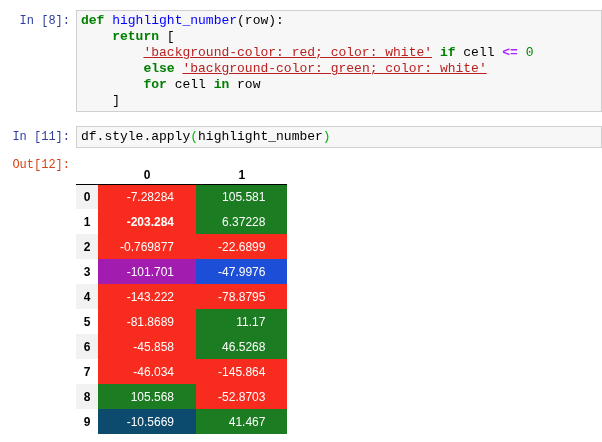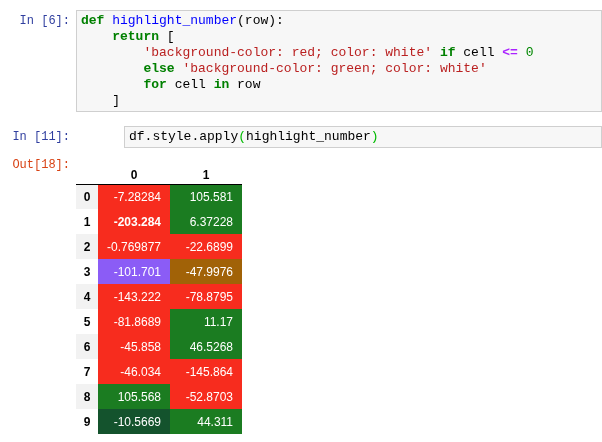--- a/index.html
+++ b/index.html
@@ -4,21 +4,21 @@
 <style>
   * { box-sizing: border-box; margin: 0; padding: 0; }
   html, body { background: #ffffff; }
   body {
     width: 602px; height: 442px;
     overflow: hidden;
     font-family: "Liberation Sans", sans-serif;
     padding-top: 10px;
   }
   .cell { display: flex; align-items: flex-start; margin-bottom: 14px; }
-  .cell.tight { margin-bottom: 6px; gap: 48px; }
+  .cell.tight { margin-bottom: 6px; }
 
   .prompt {
     width: 76px; min-width: 76px;
     text-align: right;
     padding: 3px 6px 0 0;
     font-family: "Liberation Mono", "DejaVu Sans Mono", monospace;
     font-size: 12px;
     line-height: 16px;
     white-space: nowrap;
   }
@@ -34,21 +34,21 @@
   .code {
     font-family: "Liberation Mono", "DejaVu Sans Mono", monospace;
     font-size: 13px;
     line-height: 16px;
     color: #000;
     white-space: pre;
   }
   .code-line { white-space: pre; }
   .tok-kw  { color: #008000; font-weight: bold; }
   .tok-fn  { color: #0000FF; }
-  .tok-str { color: #BA2121; }
+  .tok-str { color: #BA2121; text-decoration: underline; }
   .tok-op  { color: #AA22FF; font-weight: bold; }
   .tok-num { color: #008800; }
   .tok-br  { color: #00BB00; }
   .tok-txt { color: #000000; font-family: Liberation Mono, monospace; }
 
   .output-area { flex: 1; padding-top: 13px; }
 
   table.dataframe {
     border-collapse: collapse;
     font-family: "Liberation Sans", sans-serif;
@@ -65,47 +65,47 @@
     font-weight: bold; color: #000;
     text-align: center;
     width: 22px; min-width: 22px;
     padding: 0 4px;
   }
   table.dataframe tbody tr:nth-child(odd) th { background: #f2f2f2; }
   table.dataframe td {
     color: #fff;
     text-align: right;
     height: 25px;
-    padding: 0 9px;
+    padding: 0 22px;
     white-space: nowrap;
   }
   table.dataframe td.c0 { min-width: 64px; }
   table.dataframe td.c1 { min-width: 72px; }
 </style>
 </head>
 <body>
 
 <div class="page">
 
   <div class="cell">
-    <div class="prompt in">In [6]:</div>
+    <div class="prompt in">In [8]:</div>
     <div class="input-area">
       <div class="code"><div class="code-line"><span class="tok-kw">def</span><span class="tok-txt"> </span><span class="tok-fn">highlight_number</span><span class="tok-txt">(row):</span></div><div class="code-line"><span class="tok-txt">    </span><span class="tok-kw">return</span><span class="tok-txt"> [</span></div><div class="code-line"><span class="tok-txt">        </span><span class="tok-str">'background-color: red; color: white'</span><span class="tok-txt"> </span><span class="tok-kw">if</span><span class="tok-txt"> cell </span><span class="tok-op">&lt;=</span><span class="tok-txt"> </span><span class="tok-num">0</span></div><div class="code-line"><span class="tok-txt">        </span><span class="tok-kw">else</span><span class="tok-txt"> </span><span class="tok-str">'background-color: green; color: white'</span></div><div class="code-line"><span class="tok-txt">        </span><span class="tok-kw">for</span><span class="tok-txt"> cell </span><span class="tok-kw">in</span><span class="tok-txt"> row</span></div><div class="code-line"><span class="tok-txt">    ]</span></div></div>
     </div>
   </div>
 
   <div class="cell tight">
     <div class="prompt in">In [11]:</div>
     <div class="input-area">
       <div class="code"><div class="code-line"><span class="tok-txt">df.style.apply</span><span class="tok-br">(</span><span class="tok-txt">highlight_number</span><span class="tok-br">)</span></div></div>
     </div>
   </div>
 
   <div class="cell">
-    <div class="prompt out">Out[18]:</div>
+    <div class="prompt out">Out[12]:</div>
     <div class="output-area">
       <table class="dataframe">
         <thead>
           <tr>
               <th></th>
               <th>0</th>
               <th>1</th>
             </tr>
         </thead>
         <tbody>
@@ -119,22 +119,22 @@
               <td class="c0" style="background: rgb(247, 44, 30); font-weight: bold;">-203.284</td>
               <td class="c1" style="background: rgb(27, 124, 33);">6.37228</td>
             </tr>
             <tr>
               <th>2</th>
               <td class="c0" style="background: rgb(247, 44, 30);">-0.769877</td>
               <td class="c1" style="background: rgb(247, 44, 30);">-22.6899</td>
             </tr>
             <tr>
               <th>3</th>
-              <td class="c0" style="background: #8b5cf6; margin-left: 31px;">-101.701</td>
-              <td class="c1" style="background: #a16207;">-47.9976</td>
+              <td class="c0" style="background: #a21caf; margin-left: 31px;">-101.701</td>
+              <td class="c1" style="background: #1d4ed8;">-47.9976</td>
             </tr>
             <tr>
               <th>4</th>
               <td class="c0" style="background: rgb(247, 44, 30);">-143.222</td>
               <td class="c1" style="background: rgb(247, 44, 30);">-78.8795</td>
             </tr>
             <tr>
               <th>5</th>
               <td class="c0" style="background: rgb(247, 44, 30);">-81.8689</td>
               <td class="c1" style="background: rgb(27, 124, 33);">11.17</td>
@@ -149,21 +149,21 @@
               <td class="c0" style="background: rgb(247, 44, 30);">-46.034</td>
               <td class="c1" style="background: rgb(247, 44, 30); margin-top: 8px;">-145.864</td>
             </tr>
             <tr>
               <th>8</th>
               <td class="c0" style="background: rgb(27, 124, 33); margin-left: 24px;">105.568</td>
               <td class="c1" style="background: rgb(247, 44, 30);">-52.8703</td>
             </tr>
             <tr>
               <th>9</th>
-              <td class="c0" style="background: #14532d; margin-left: 33px;">-10.5669</td>
-              <td class="c1" style="background: rgb(27, 124, 33);">44.311</td>
+              <td class="c0" style="background: #0c4a6e; margin-left: 33px;">-10.5669</td>
+              <td class="c1" style="background: rgb(27, 124, 33);">41.467</td>
             </tr>
           </tbody>
       </table>
     </div>
   </div>
 
 </div>
 
 </body></html>

